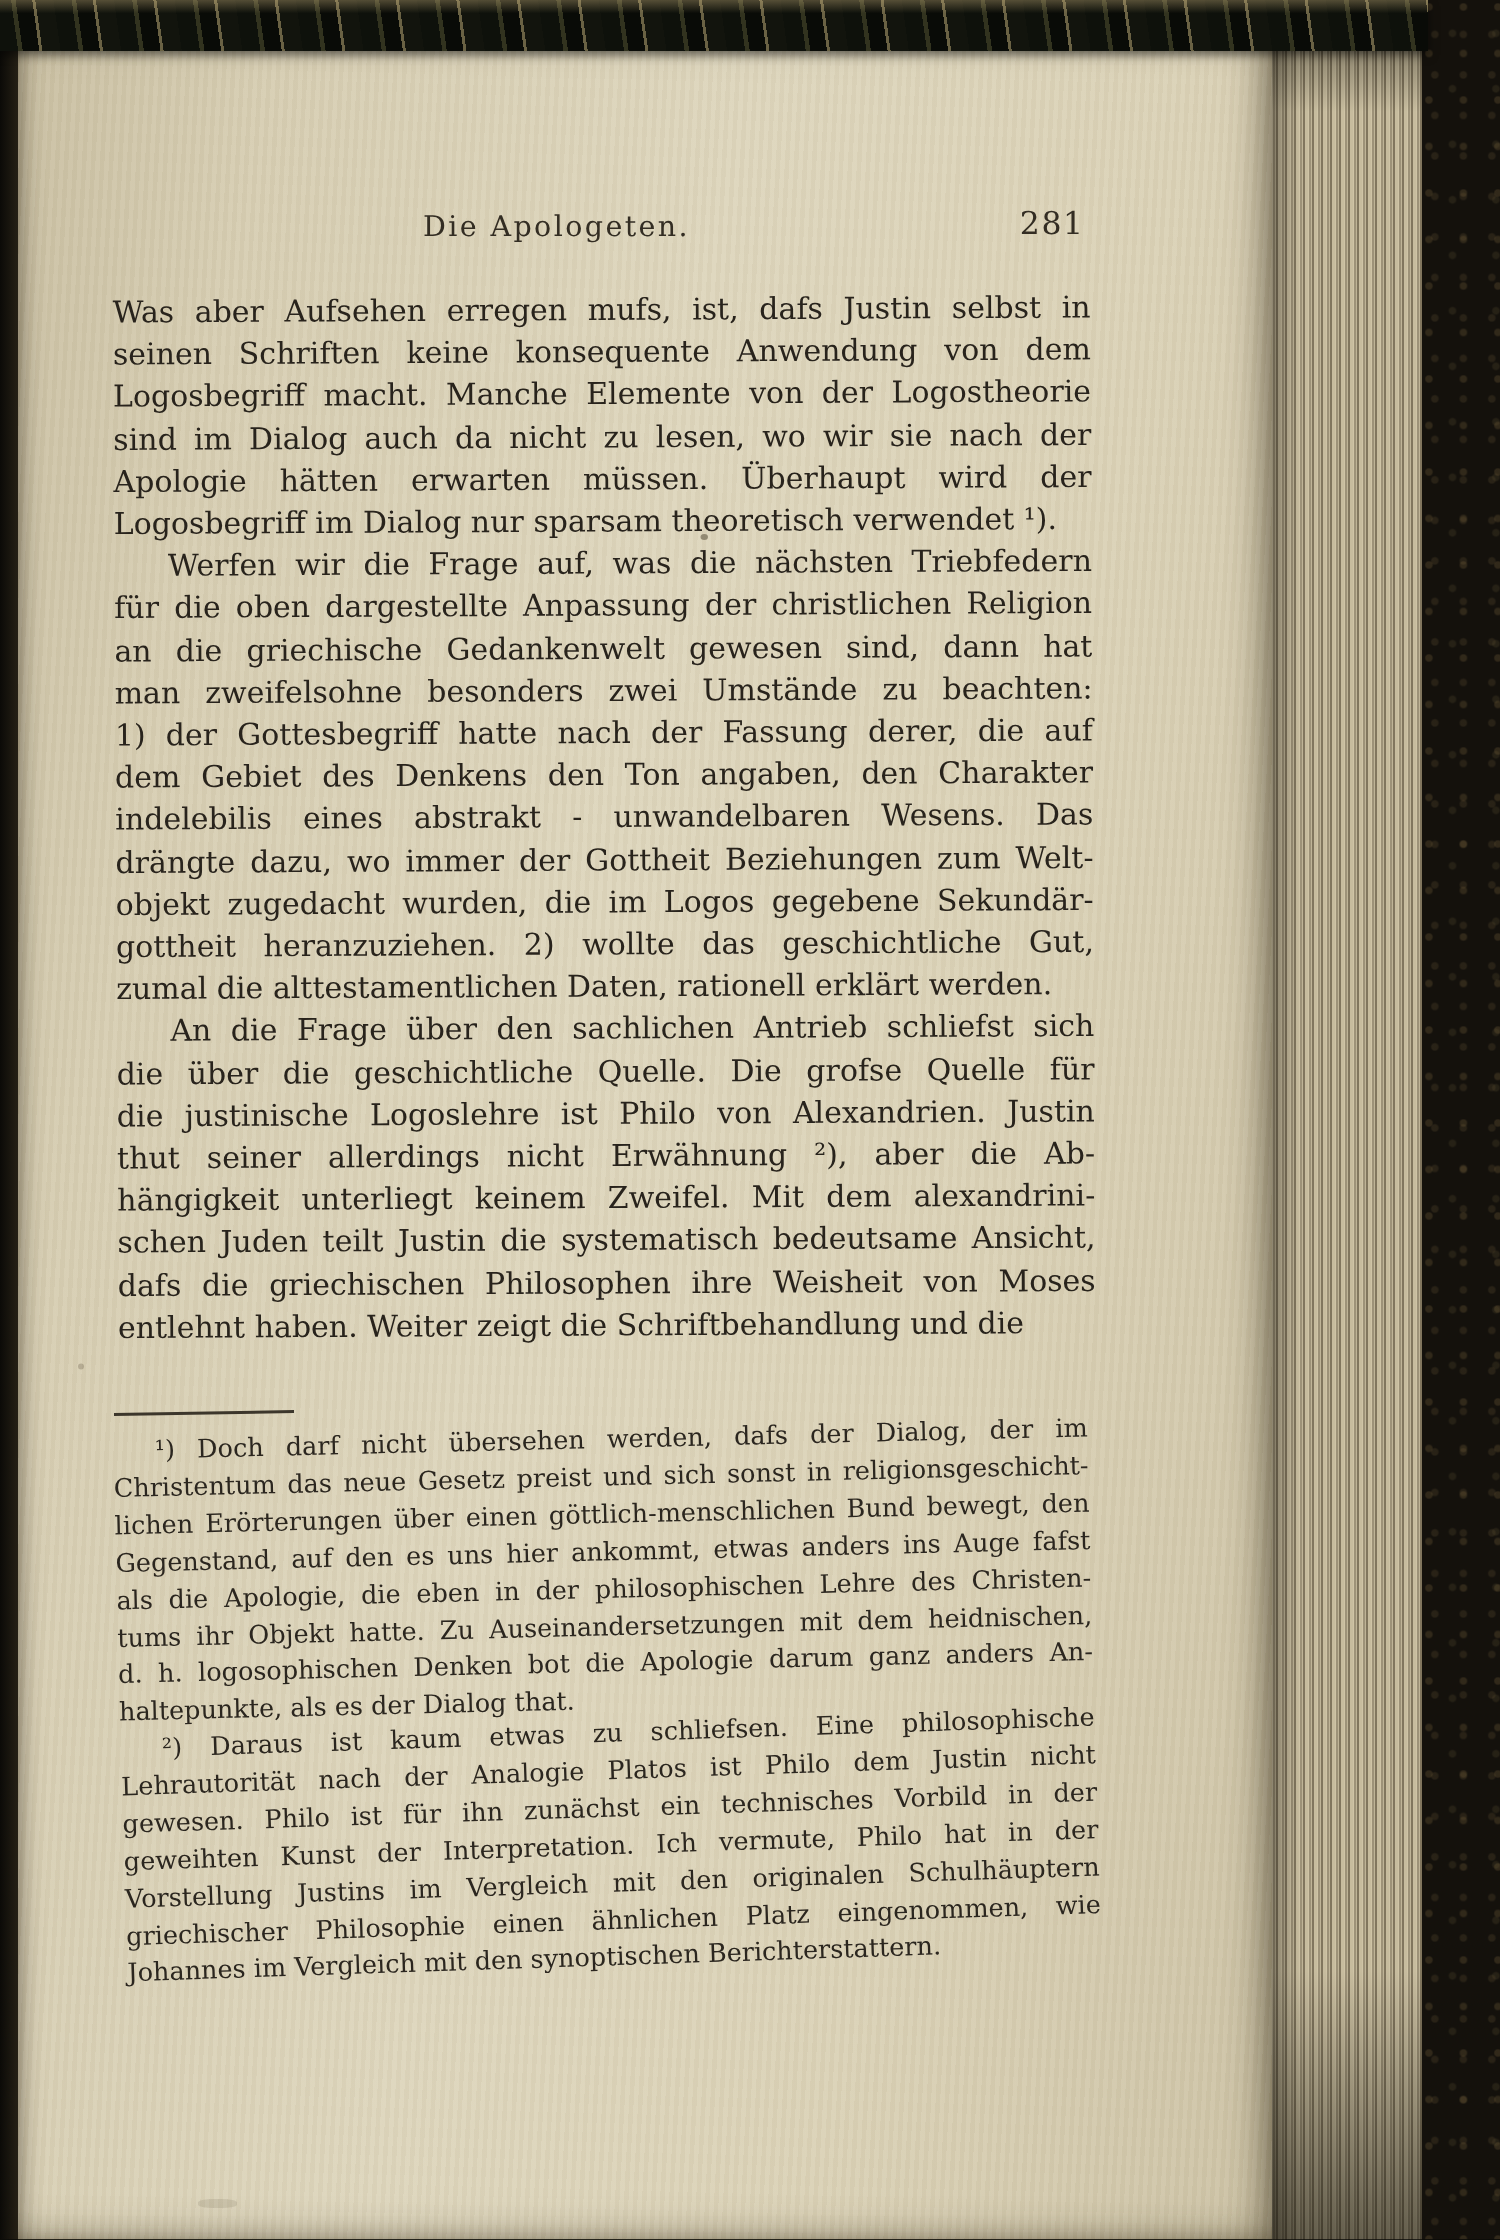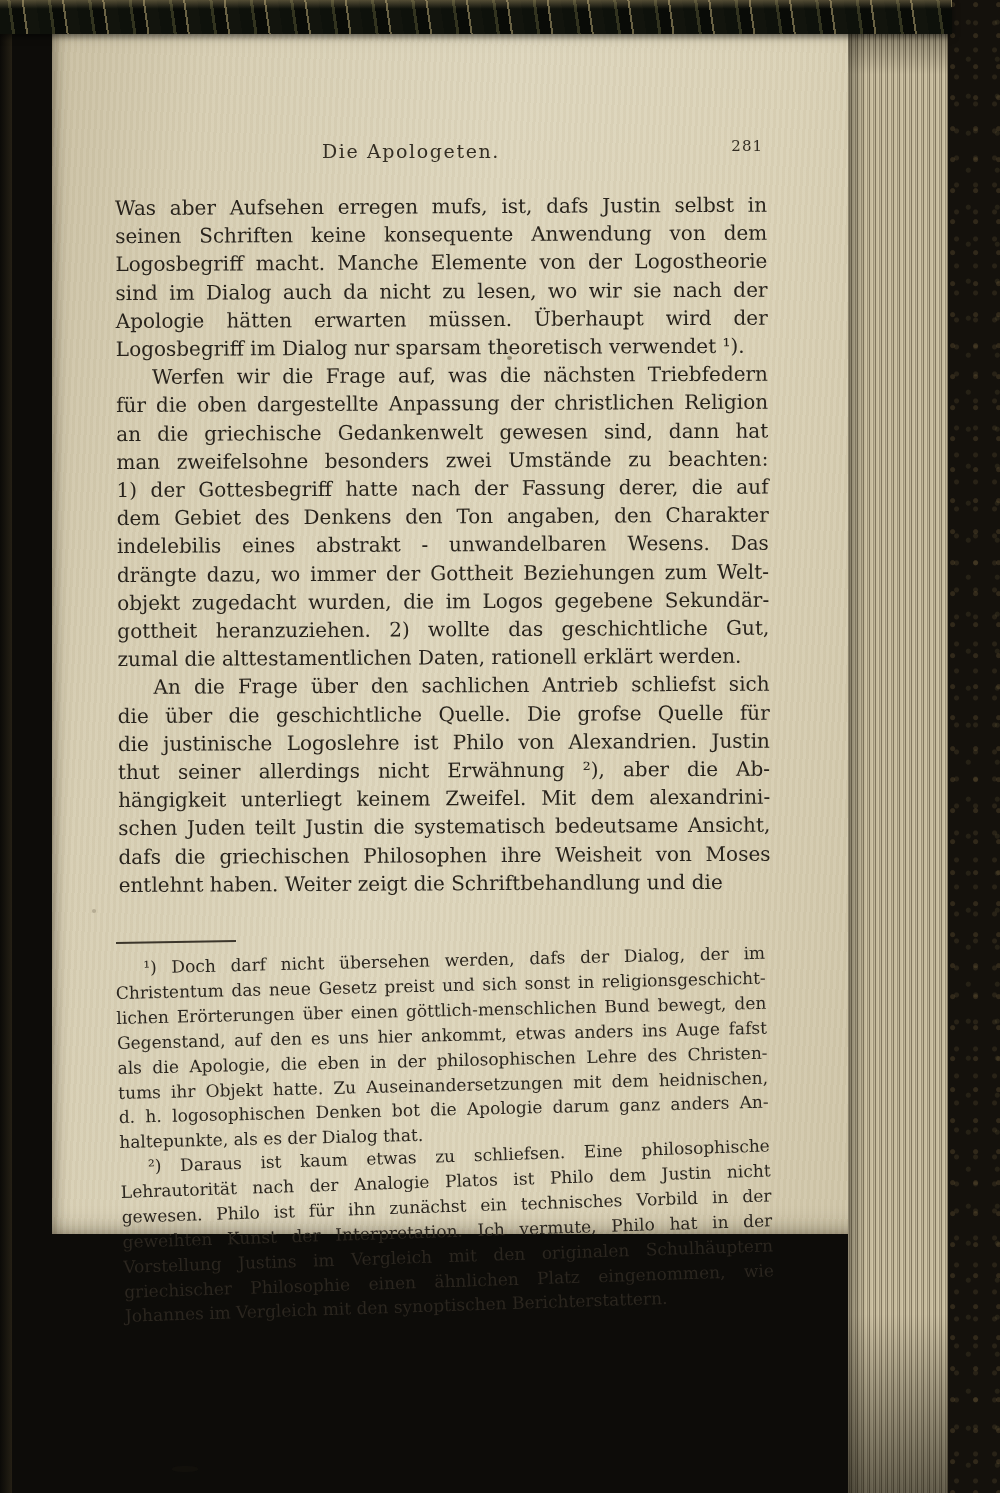--- a/index.html
+++ b/index.html
@@ -4,27 +4,26 @@
 <style>
   html,body { margin:0; padding:0; background:#0d0c09; }
   .photo {
     position:relative; width:1000px; height:1493px; overflow:hidden;
     background:#0d0c09;
     font-family:"DejaVu Serif","Liberation Serif",serif;
   }
 
   
   .page-paper {
-    position:absolute; left:12px; top:4px; width:836px; height:1230px;
+    position:absolute; left:12px; top:4px; width:836px; height:1489px;
     background:linear-gradient(100deg,#c9bfa2 0%,#d7ceb3 16%,#ded6bd 45%,#dbd2b7 72%,#cdc3a6 100%);
     box-shadow:inset -16px 0 26px -12px rgba(55,45,25,.6),
                inset 8px 0 16px -9px rgba(40,30,15,.55),
                inset 0 30px 34px -22px rgba(20,18,10,.65),
                inset 0 -18px 26px -18px rgba(40,34,18,.35);
-    margin-left:40px;
   }
   .page-paper::after {
     content:""; position:absolute; inset:0; pointer-events:none;
     background:repeating-linear-gradient(93deg, rgba(120,105,70,.045) 0 3px, rgba(255,255,248,.04) 3px 6px);
   }
   .cover-top {
     position:absolute; left:0; top:0; width:952px; height:34px; z-index:6;
     background:
       linear-gradient(to bottom, rgba(196,174,122,.38), rgba(0,0,0,0) 26%),
       repeating-linear-gradient(82deg,#0e110b 0 12px,#32331f 12px 15px,#090b07 15px 26px,#6a6244 26px 28px,#12140d 28px 40px);
@@ -52,21 +51,21 @@
       radial-gradient(circle at 45% 85%, rgba(135,112,70,.18) 0 2px, transparent 3px);
     background-size:23px 31px, 29px 37px, 19px 27px;
   }
 
   
   .header {
     position:absolute; left:63px; top:136px; width:652px; height:28px;
     color:#332d23; font-size:19px; z-index:3;
   }
   .running-title { position:absolute; left:0; right:60px; text-align:center; letter-spacing:1.6px; }
-  .page-number  { position:absolute; right:4px; top:-3px; font-size:15px; letter-spacing:1px; }
+  .page-number  { position:absolute; right:4px; top:-3px; font-size:21px; letter-spacing:1px; }
 
   .body-text {
     position:absolute; left:63px; top:190px; width:652px; z-index:3;
     color:#28231c; font-size:20px; line-height:28.2px;
     transform:rotate(-0.3deg); transform-origin:0 0;
   }
   .line { text-align:justify; text-align-last:justify; }
   .paragraph .line:last-child, .footnote .line:last-child { text-align-last:left; }
   .paragraph.indented .line:first-child { text-indent:36px; }
 

